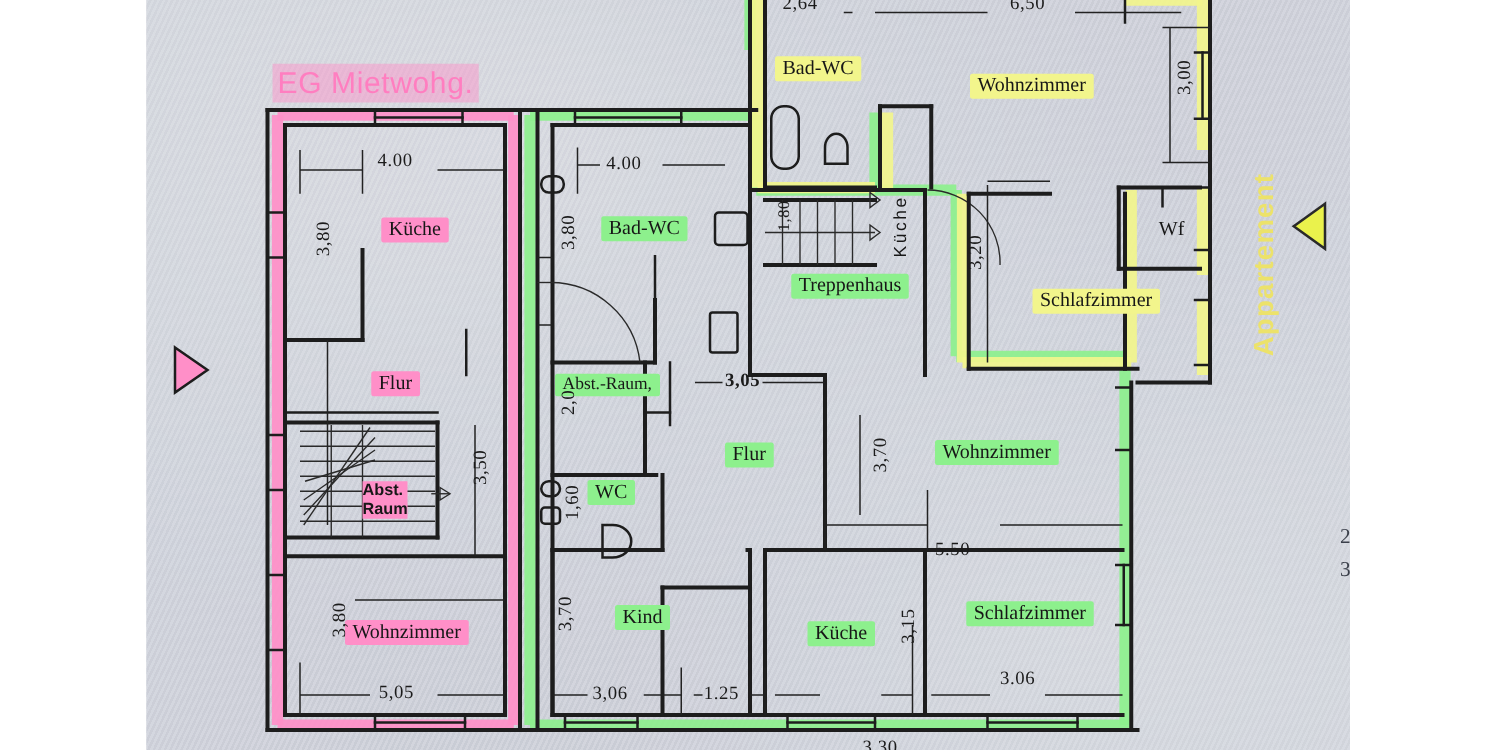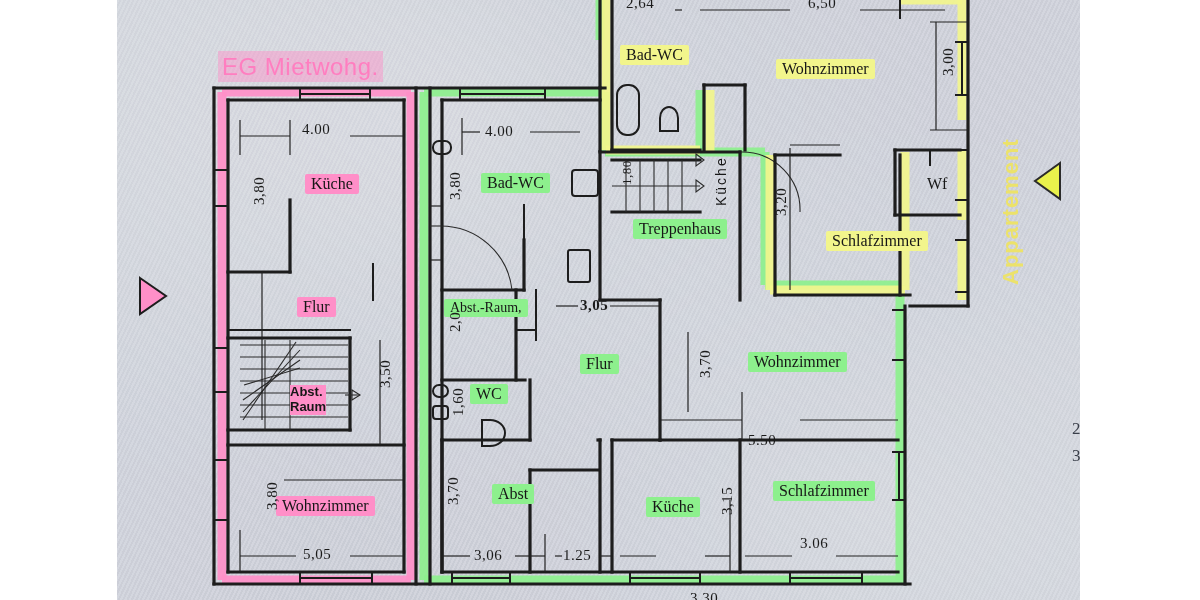--- a/index.html
+++ b/index.html
@@ -322,21 +322,21 @@
 
   <div class="lbl room" style="left:305px;top:176px;"><span class="hl hl-pink">Küche</span></div>
   <div class="lbl room" style="left:297px;top:299px;"><span class="hl hl-pink">Flur</span></div>
   <div class="lbl hand" style="left:290px;top:348px;width:63px;line-height:1.15;margin-top:37px;"><span class="hl hl-pink" style="display:inline-block;">Abst.<br>Raum</span></div>
   <div class="lbl room" style="left:276px;top:498px;"><span class="hl hl-pink">Wohnzimmer</span></div>
 
   <div class="lbl room" style="left:481px;top:175px;"><span class="hl hl-green">Bad-WC</span></div>
   <div class="lbl room" style="left:444px;top:301px;font-size:14px;"><span class="hl hl-green">Abst.-Raum,</span></div>
   <div class="lbl room" style="left:470px;top:386px;"><span class="hl hl-green">WC</span></div>
   <div class="lbl room" style="left:580px;top:356px;"><span class="hl hl-green">Flur</span></div>
-  <div class="lbl room" style="left:492px;top:486px;"><span class="hl hl-green">Abst</span></div>
+  <div class="lbl room" style="left:492px;top:486px;"><span class="hl hl-green">Kind</span></div>
   <div class="lbl room" style="left:646px;top:499px;"><span class="hl hl-green">Küche</span></div>
   <div class="lbl room" style="left:748px;top:354px;"><span class="hl hl-green">Wohnzimmer</span></div>
   <div class="lbl room" style="left:773px;top:483px;"><span class="hl hl-green">Schlafzimmer</span></div>
   <div class="lbl room" style="left:633px;top:221px;"><span class="hl hl-green">Treppenhaus</span></div>
 
   <div class="lbl room" style="left:620px;top:47px;"><span class="hl hl-yellow">Bad-WC</span></div>
   <div class="lbl room" style="left:776px;top:61px;"><span class="hl hl-yellow">Wohnzimmer</span></div>
   <div class="lbl room" style="left:826px;top:233px;"><span class="hl hl-yellow">Schlafzimmer</span></div>
   <div class="lbl room" style="left:921px;top:176px;"><span class="hl hl-none">Wf</span></div>
 

